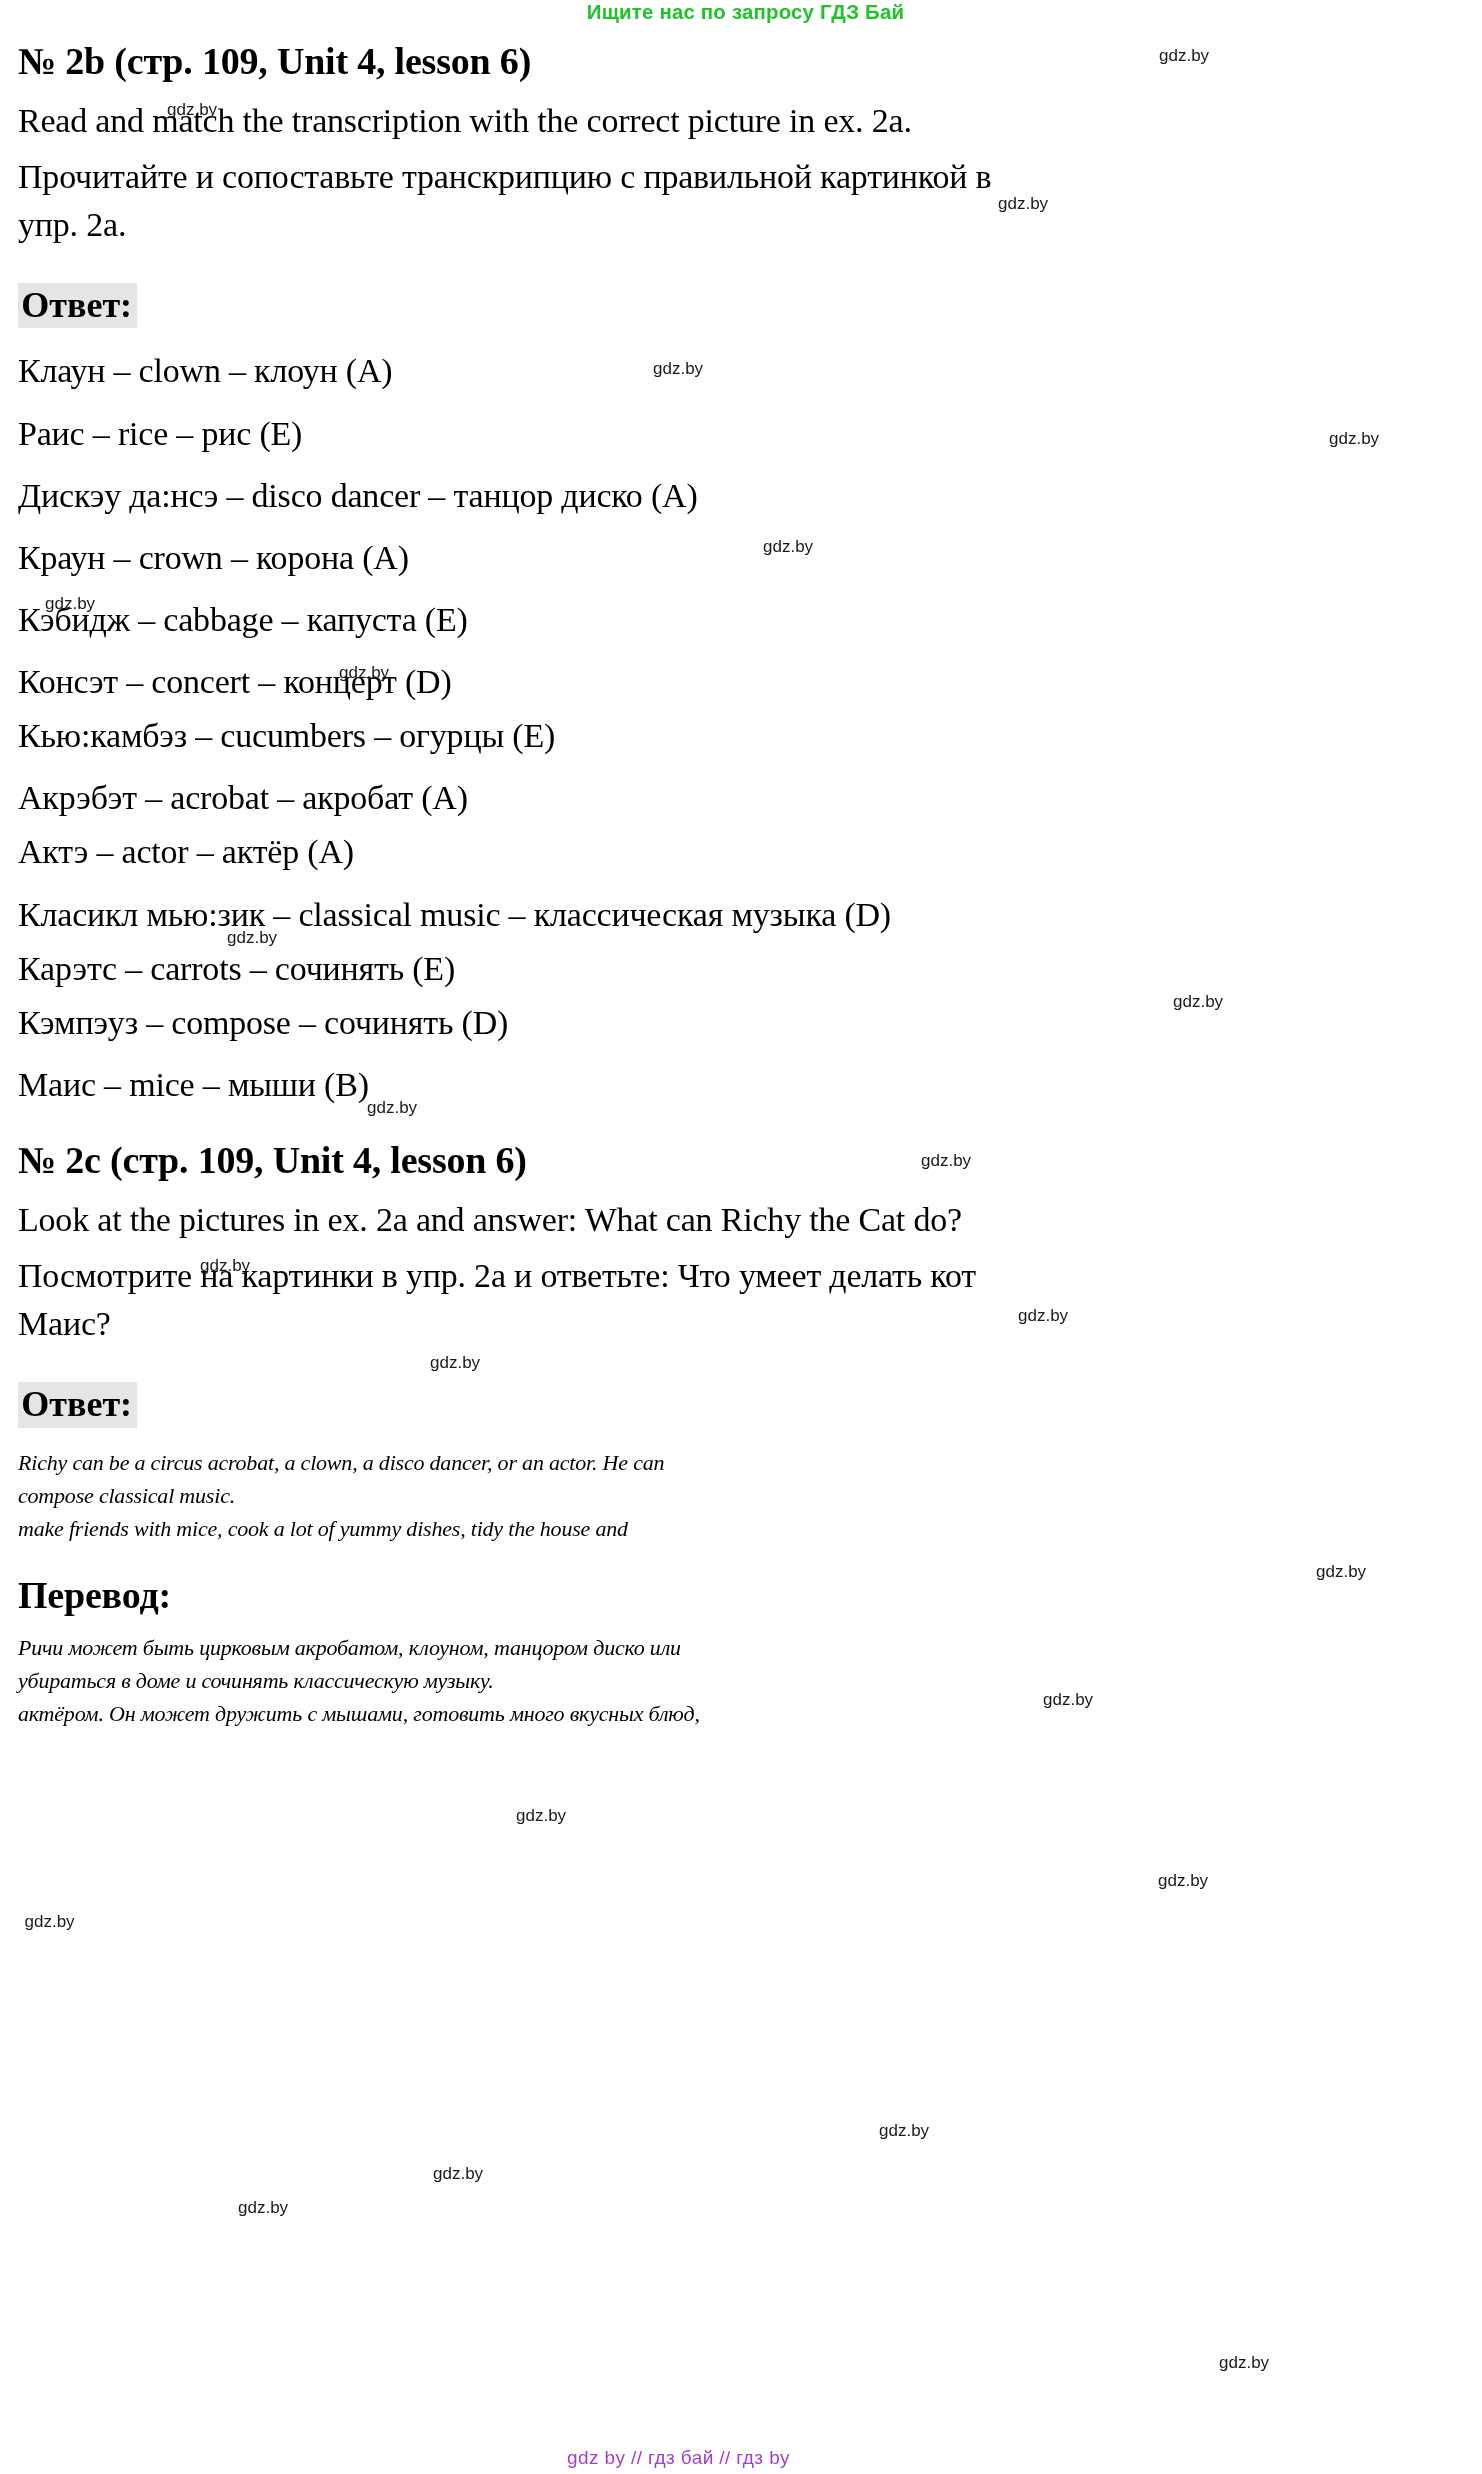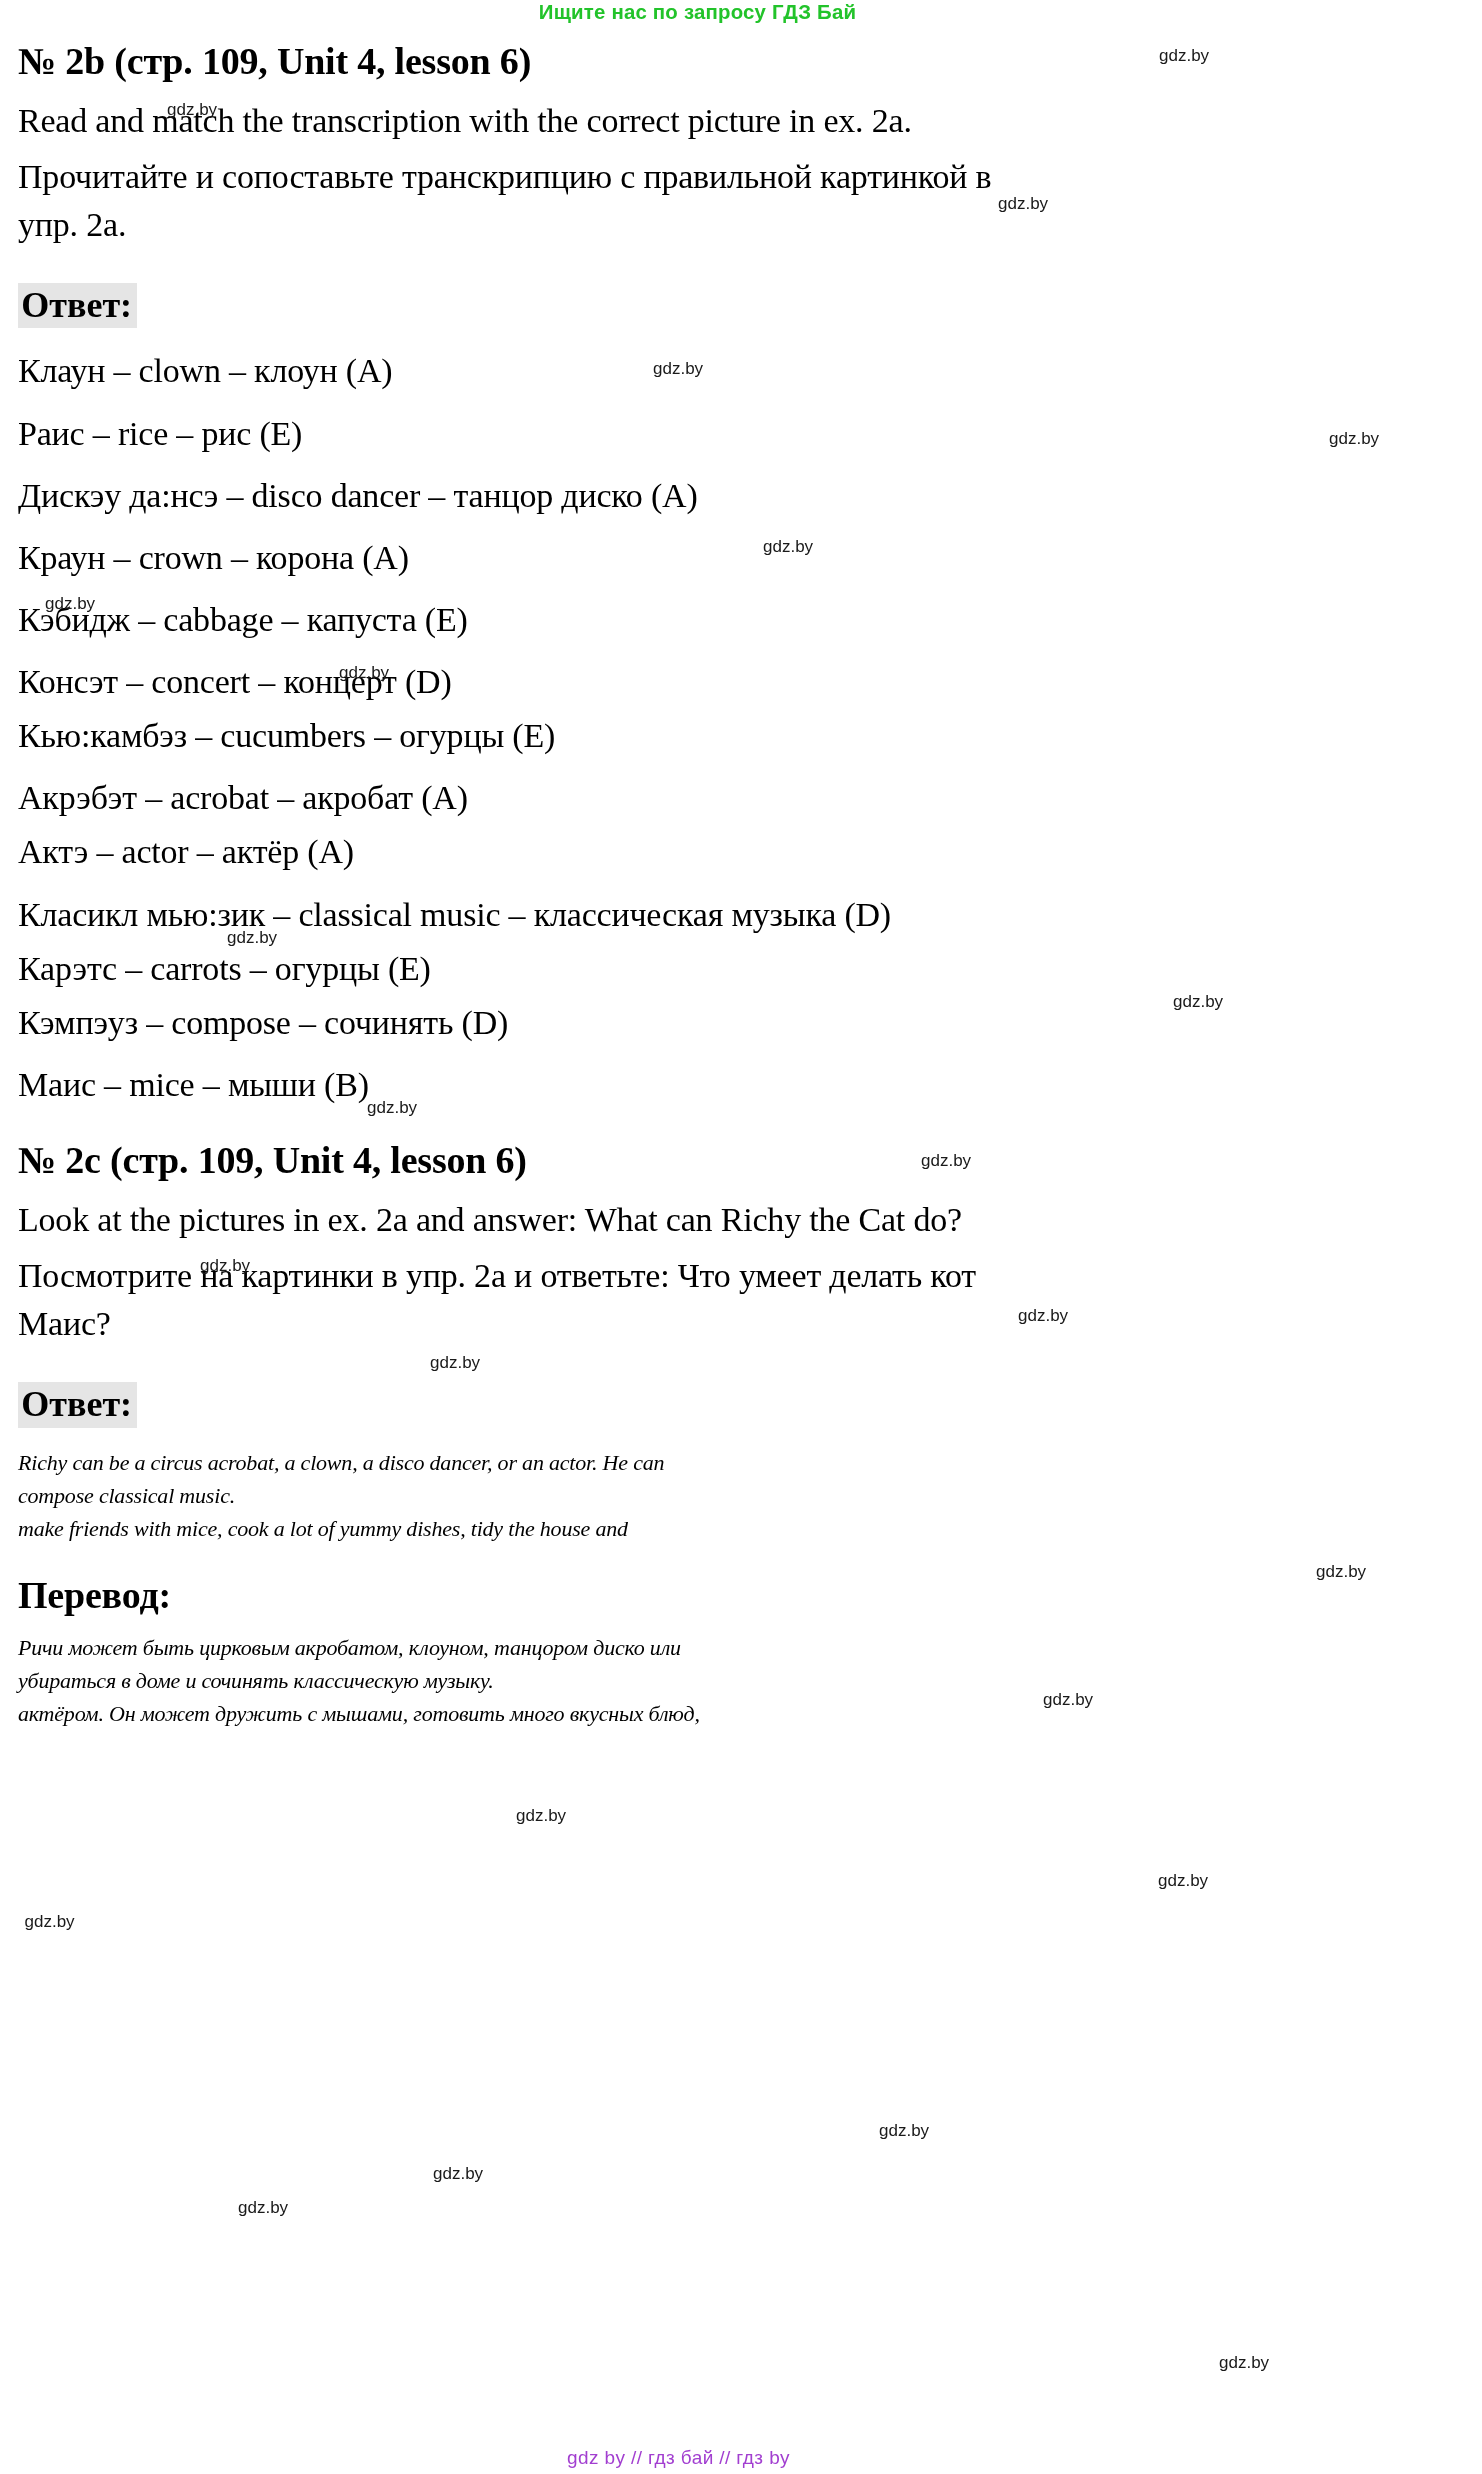--- a/index.html
+++ b/index.html
@@ -29,20 +29,21 @@
     top: 0px;
     left: 0;
     width: 1395px;
     text-align: center;
     font-family: "Liberation Sans", "DejaVu Sans", sans-serif;
     font-weight: bold;
     font-size: 20.4px;
     color: #22c32a;
     letter-spacing: 0.2px;
     line-height: 24.5px;
+    padding-left: 48px;
   }
 
   
   .content {
     position: relative;
     margin: 0;
     padding: 42px 24.5px 0 18px;
     width: 1342px;
     box-sizing: border-box;
   }
@@ -154,21 +155,21 @@
       <li>Клаун – clown – клоун (A)</li>
       <li>Раис – rice – рис (E)</li>
       <li>Дискэу да:нсэ – disco dancer – танцор диско (A)</li>
       <li>Краун – crown – корона (A)</li>
       <li>Кэбидж – cabbage – капуста (E)</li>
       <li class="narrow-gap">Консэт – concert – концерт (D)</li>
       <li>Кью:камбэз – cucumbers – огурцы (E)</li>
       <li class="narrow-gap">Акрэбэт – acrobat – акробат (A)</li>
       <li>Актэ – actor – актёр (A)</li>
       <li class="narrow-gap">Класикл мью:зик – classical music – классическая музыка (D)</li>
-      <li class="narrow-gap">Карэтс – carrots – огурцы (E)</li>
+      <li class="narrow-gap">Карэтс – carrots – сочинять (E)</li>
       <li>Кэмпэуз – compose – сочинять (D)</li>
       <li>Маис – mice – мыши (B)</li>
     </ul>
 
     <div class="spacer-md"></div>
 
     
     <h2 class="task-heading">№ 2c (стр. 109, Unit 4, lesson 6)</h2>
 
     <p class="body-line">Look at the pictures in ex. 2a and answer: What can Richy the Cat do?</p>

